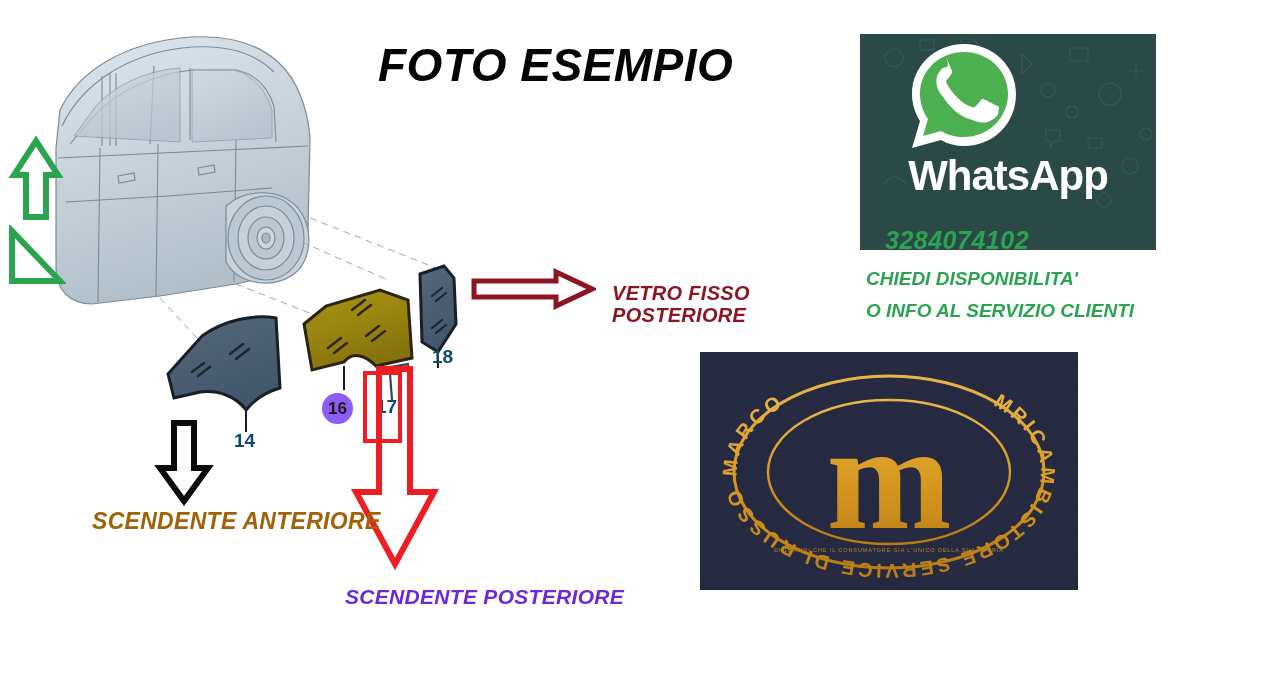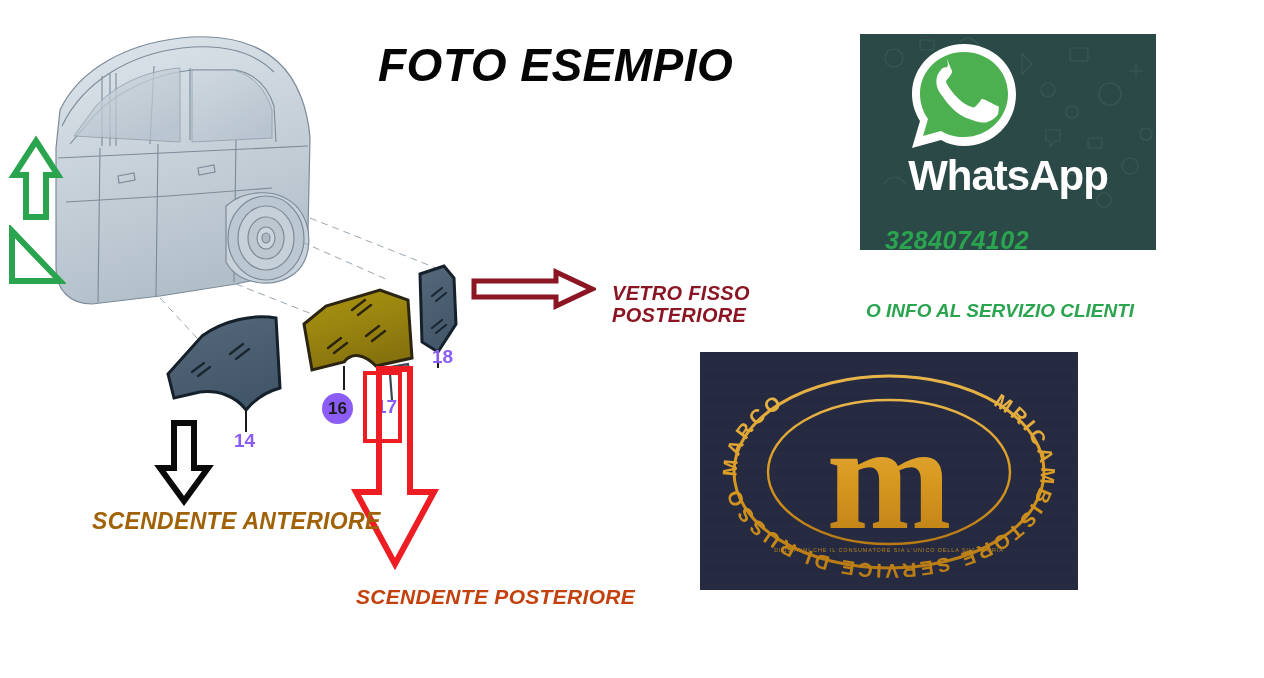--- a/index.html
+++ b/index.html
@@ -10,21 +10,21 @@
 
   
   #page-title{left:378px;top:38px;font-size:46px;font-weight:bold;font-style:italic;
               color:#050505;letter-spacing:0.5px;white-space:nowrap;}
 
   
   .lbl{font-weight:bold;font-style:italic;white-space:nowrap;line-height:1.12;}
   #label-vetro-fisso-anteriore{left:12px;top:110px;font-size:21px;color:#2aa44f;letter-spacing:.3px;}
   #label-vetro-fisso-posteriore{left:612px;top:282px;font-size:20px;color:#8b1523;letter-spacing:.3px;}
   #label-scendente-anteriore{left:92px;top:509px;font-size:23px;color:#a16207;letter-spacing:.3px;}
-  #label-scendente-posteriore{left:356px;top:585px;font-size:21px;color:#c2410c;letter-spacing:.3px;}
+  #label-scendente-posteriore{left:345px;top:585px;font-size:21px;color:#6d28d9;letter-spacing:.3px;}
 
   
   #whatsapp-banner{left:860px;top:34px;width:296px;height:216px;background:#2b4a47;overflow:hidden;}
   #whatsapp-banner .texture{position:absolute;inset:0;opacity:.16;}
   #whatsapp-wordmark{position:absolute;left:0;top:118px;width:296px;text-align:center;
       color:#fff;font-size:42px;font-weight:bold;letter-spacing:-1px;font-family:"Liberation Sans",sans-serif;}
   #whatsapp-logo-icon{position:absolute;left:48px;top:6px;width:112px;height:112px;}
 
   
   #whatsapp-phone{left:872px;top:226px;font-size:25px;font-weight:bold;font-style:italic;color:#2aa44f;
@@ -32,21 +32,21 @@
   #contact-line-1{left:866px;top:268px;font-size:19px;font-weight:bold;font-style:italic;color:#2aa44f;white-space:nowrap;}
   #contact-line-2{left:866px;top:300px;font-size:19px;font-weight:bold;font-style:italic;color:#2aa44f;white-space:nowrap;}
 
   
   #shop-logo{left:700px;top:352px;width:378px;height:238px;background:#252a40;overflow:hidden;}
 
   
   #car-diagram{left:40px;top:18px;width:470px;height:430px;}
 
   
-  .callout-num{font-family:"Liberation Sans",sans-serif;font-weight:bold;color:#8b5cf6;}
+  .callout-num{font-family:"Liberation Sans",sans-serif;font-weight:bold;color:#0c4a6e;}
   #callout-14{left:234px;top:430px;font-size:19px;}
   #callout-17{left:376px;top:396px;font-size:19px;}
   #callout-18{left:432px;top:346px;font-size:19px;}
   #callout-16{left:322px;top:393px;width:31px;height:31px;border-radius:50%;background:#8b5cf6;
               display:flex;align-items:center;justify-content:center;font-size:17px;font-weight:bold;color:#1a1a1a;}
   #highlight-box-17{left:363px;top:371px;width:31px;height:64px;border:4px solid #ee1c23;background:transparent;}
 </style>
 </head>
 <body>
 
@@ -224,20 +224,21 @@
       <path d="M43,34 c-2,0 -4,1 -5,3 c-2,2 -5,6 -5,13 c0,8 6,15 7,16 c1,1 11,18 28,24
                c13,5 16,4 19,4 c4,-1 11,-5 13,-9 c1,-4 1,-8 1,-8 c-1,-1 -2,-1 -4,-2
                c-2,-1 -11,-6 -12,-6 c-2,-1 -3,-1 -4,1 c-1,2 -5,6 -6,7 c-1,1 -2,1 -4,0
                c-2,-1 -9,-3 -16,-11 c-6,-6 -10,-13 -11,-15 c-1,-2 0,-3 1,-4
                c1,-1 2,-2 3,-4 c1,-1 1,-2 2,-3 c0,-2 0,-3 -1,-4 c0,-1 -4,-10 -5,-13 C47,34 45,34 43,34 Z" fill="#ffffff" transform="translate(-2,-4) scale(0.92)"></path>
     </svg>
     <div id="whatsapp-wordmark">WhatsApp</div>
   </div>
 
   <div class="abs" id="whatsapp-phone">3284074102</div>
+  <div class="abs" id="contact-line-1">CHIEDI DISPONIBILITA'</div>
   <div class="abs" id="contact-line-2">O INFO AL SERVIZIO CLIENTI</div>
 
   <div class="abs" id="shop-logo">
     <svg viewBox="0 0 378 238" width="378" height="238">
       <defs>
         <linearGradient id="goldTxt" x1="0" y1="0" x2="0" y2="1">
           <stop offset="0" stop-color="#e8b54a"></stop>
           <stop offset="0.5" stop-color="#d99a21"></stop>
           <stop offset="1" stop-color="#b87a14"></stop>
         </linearGradient>

